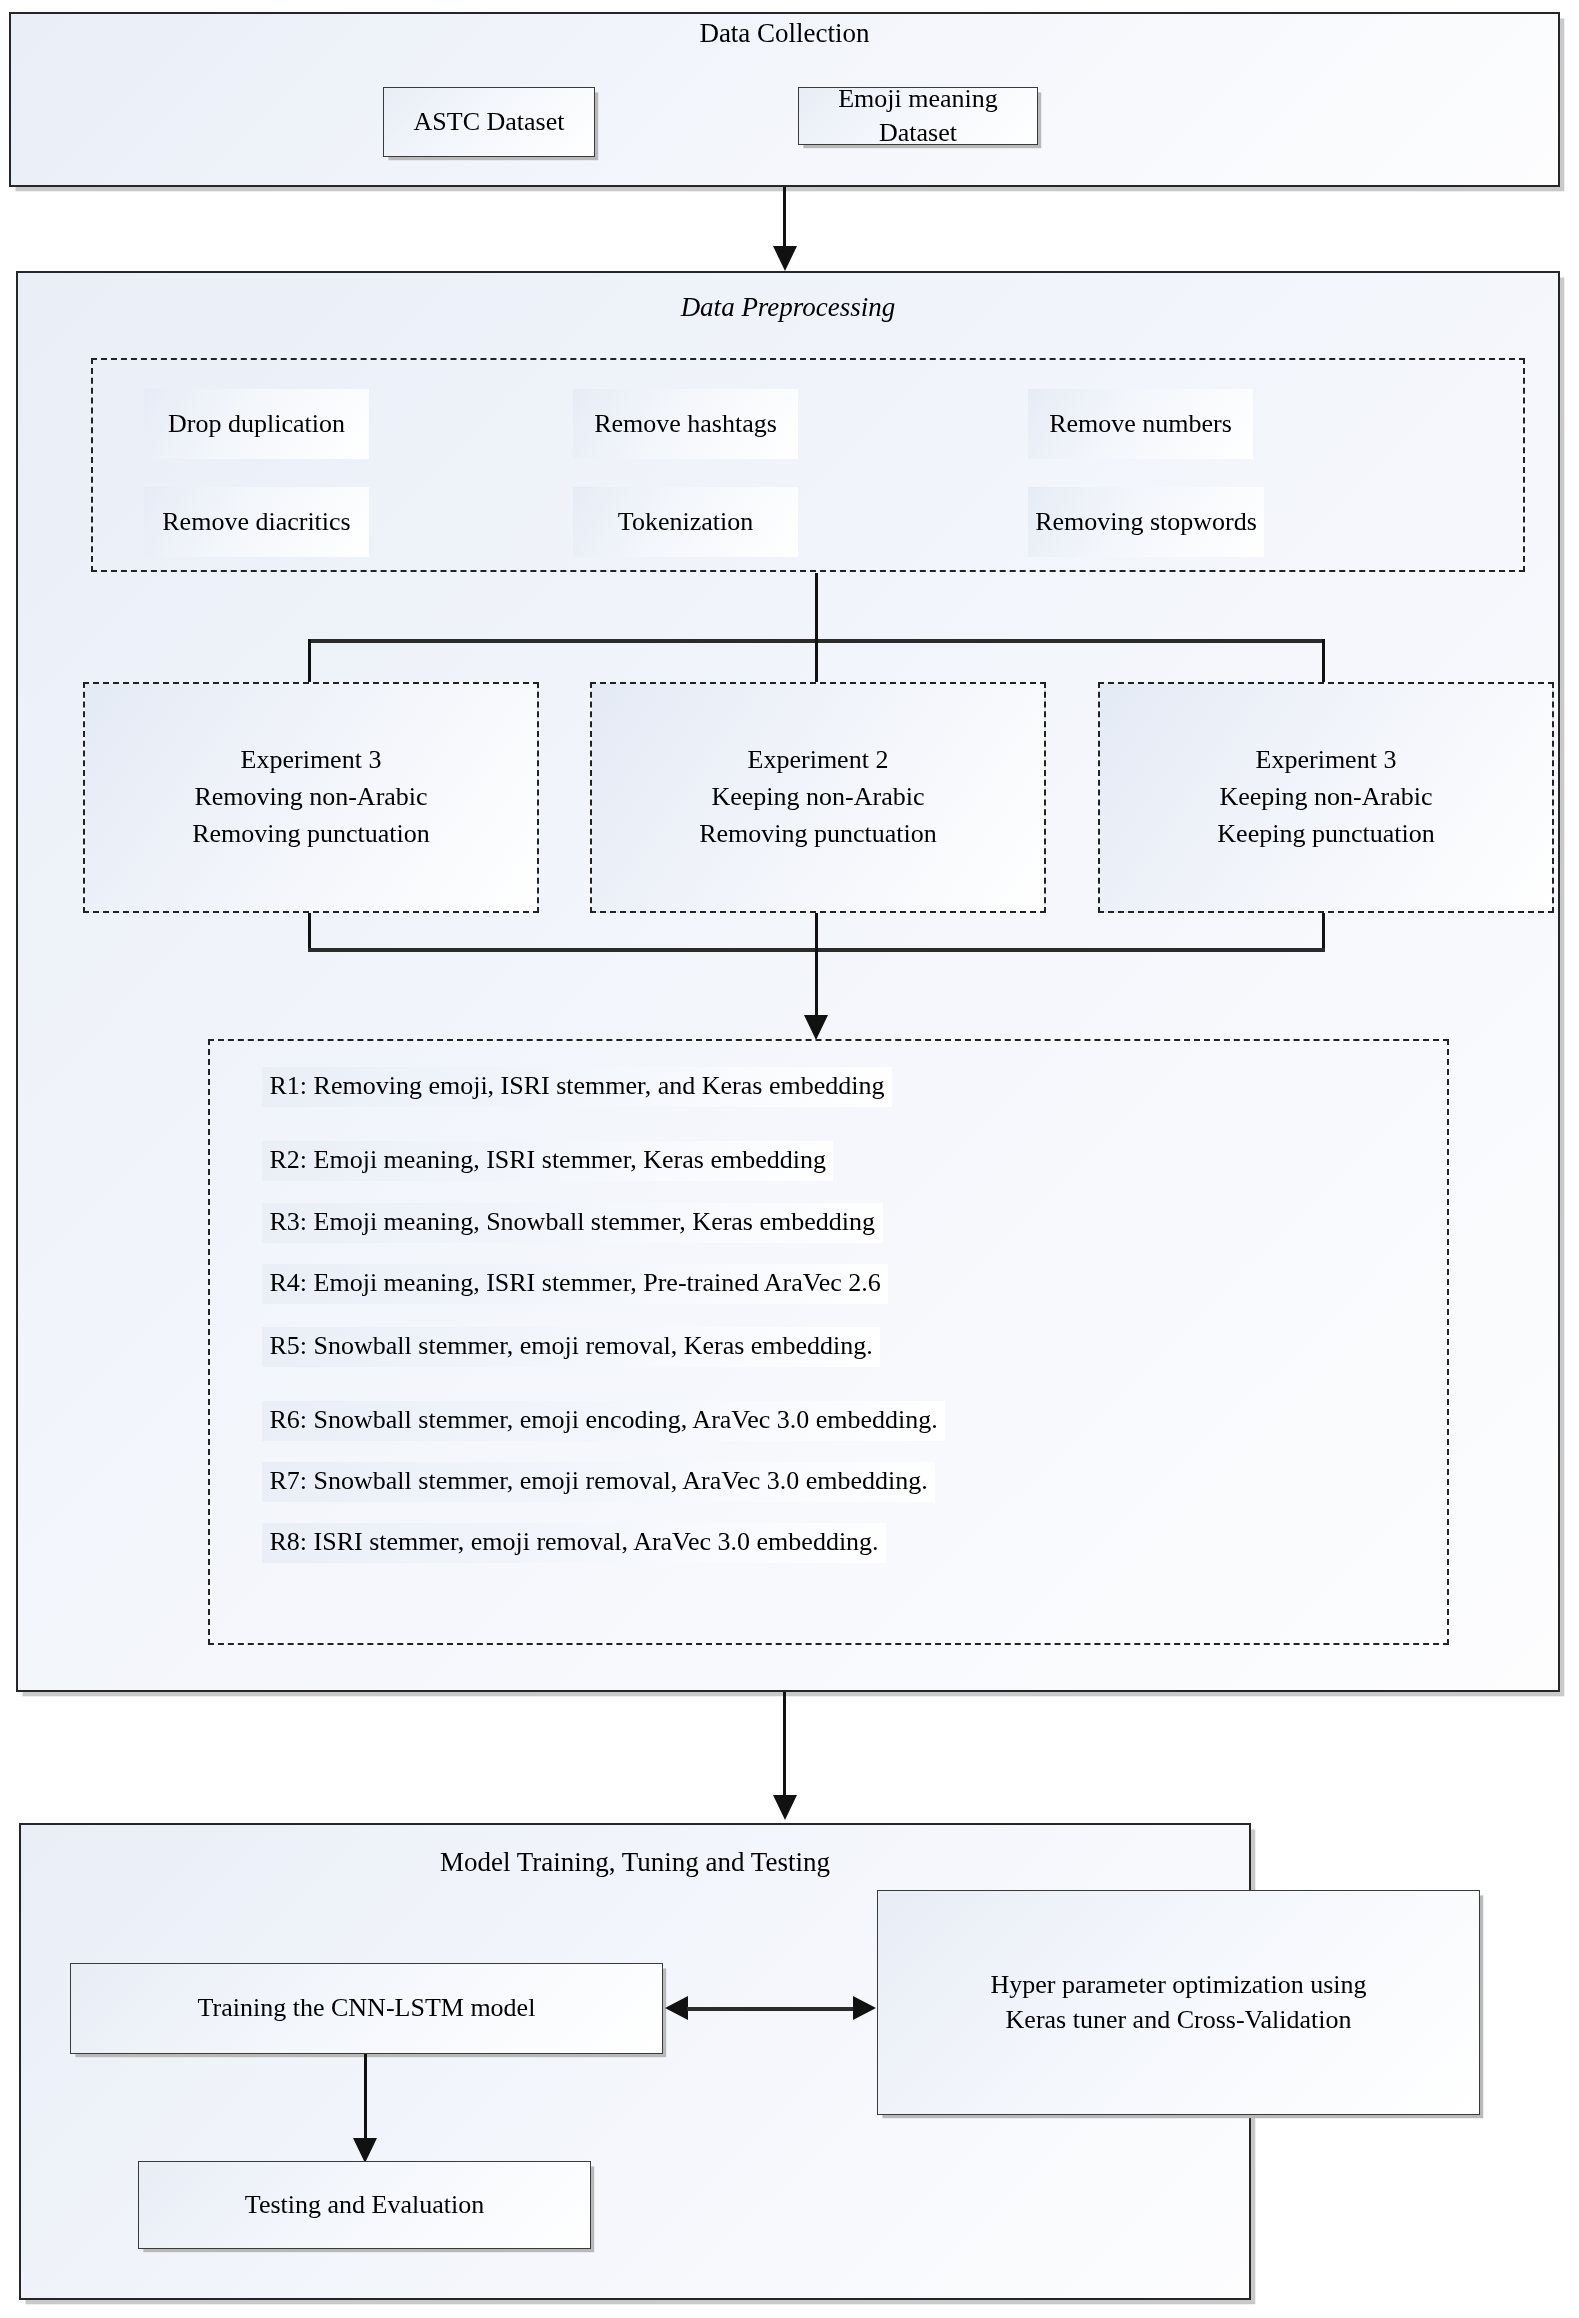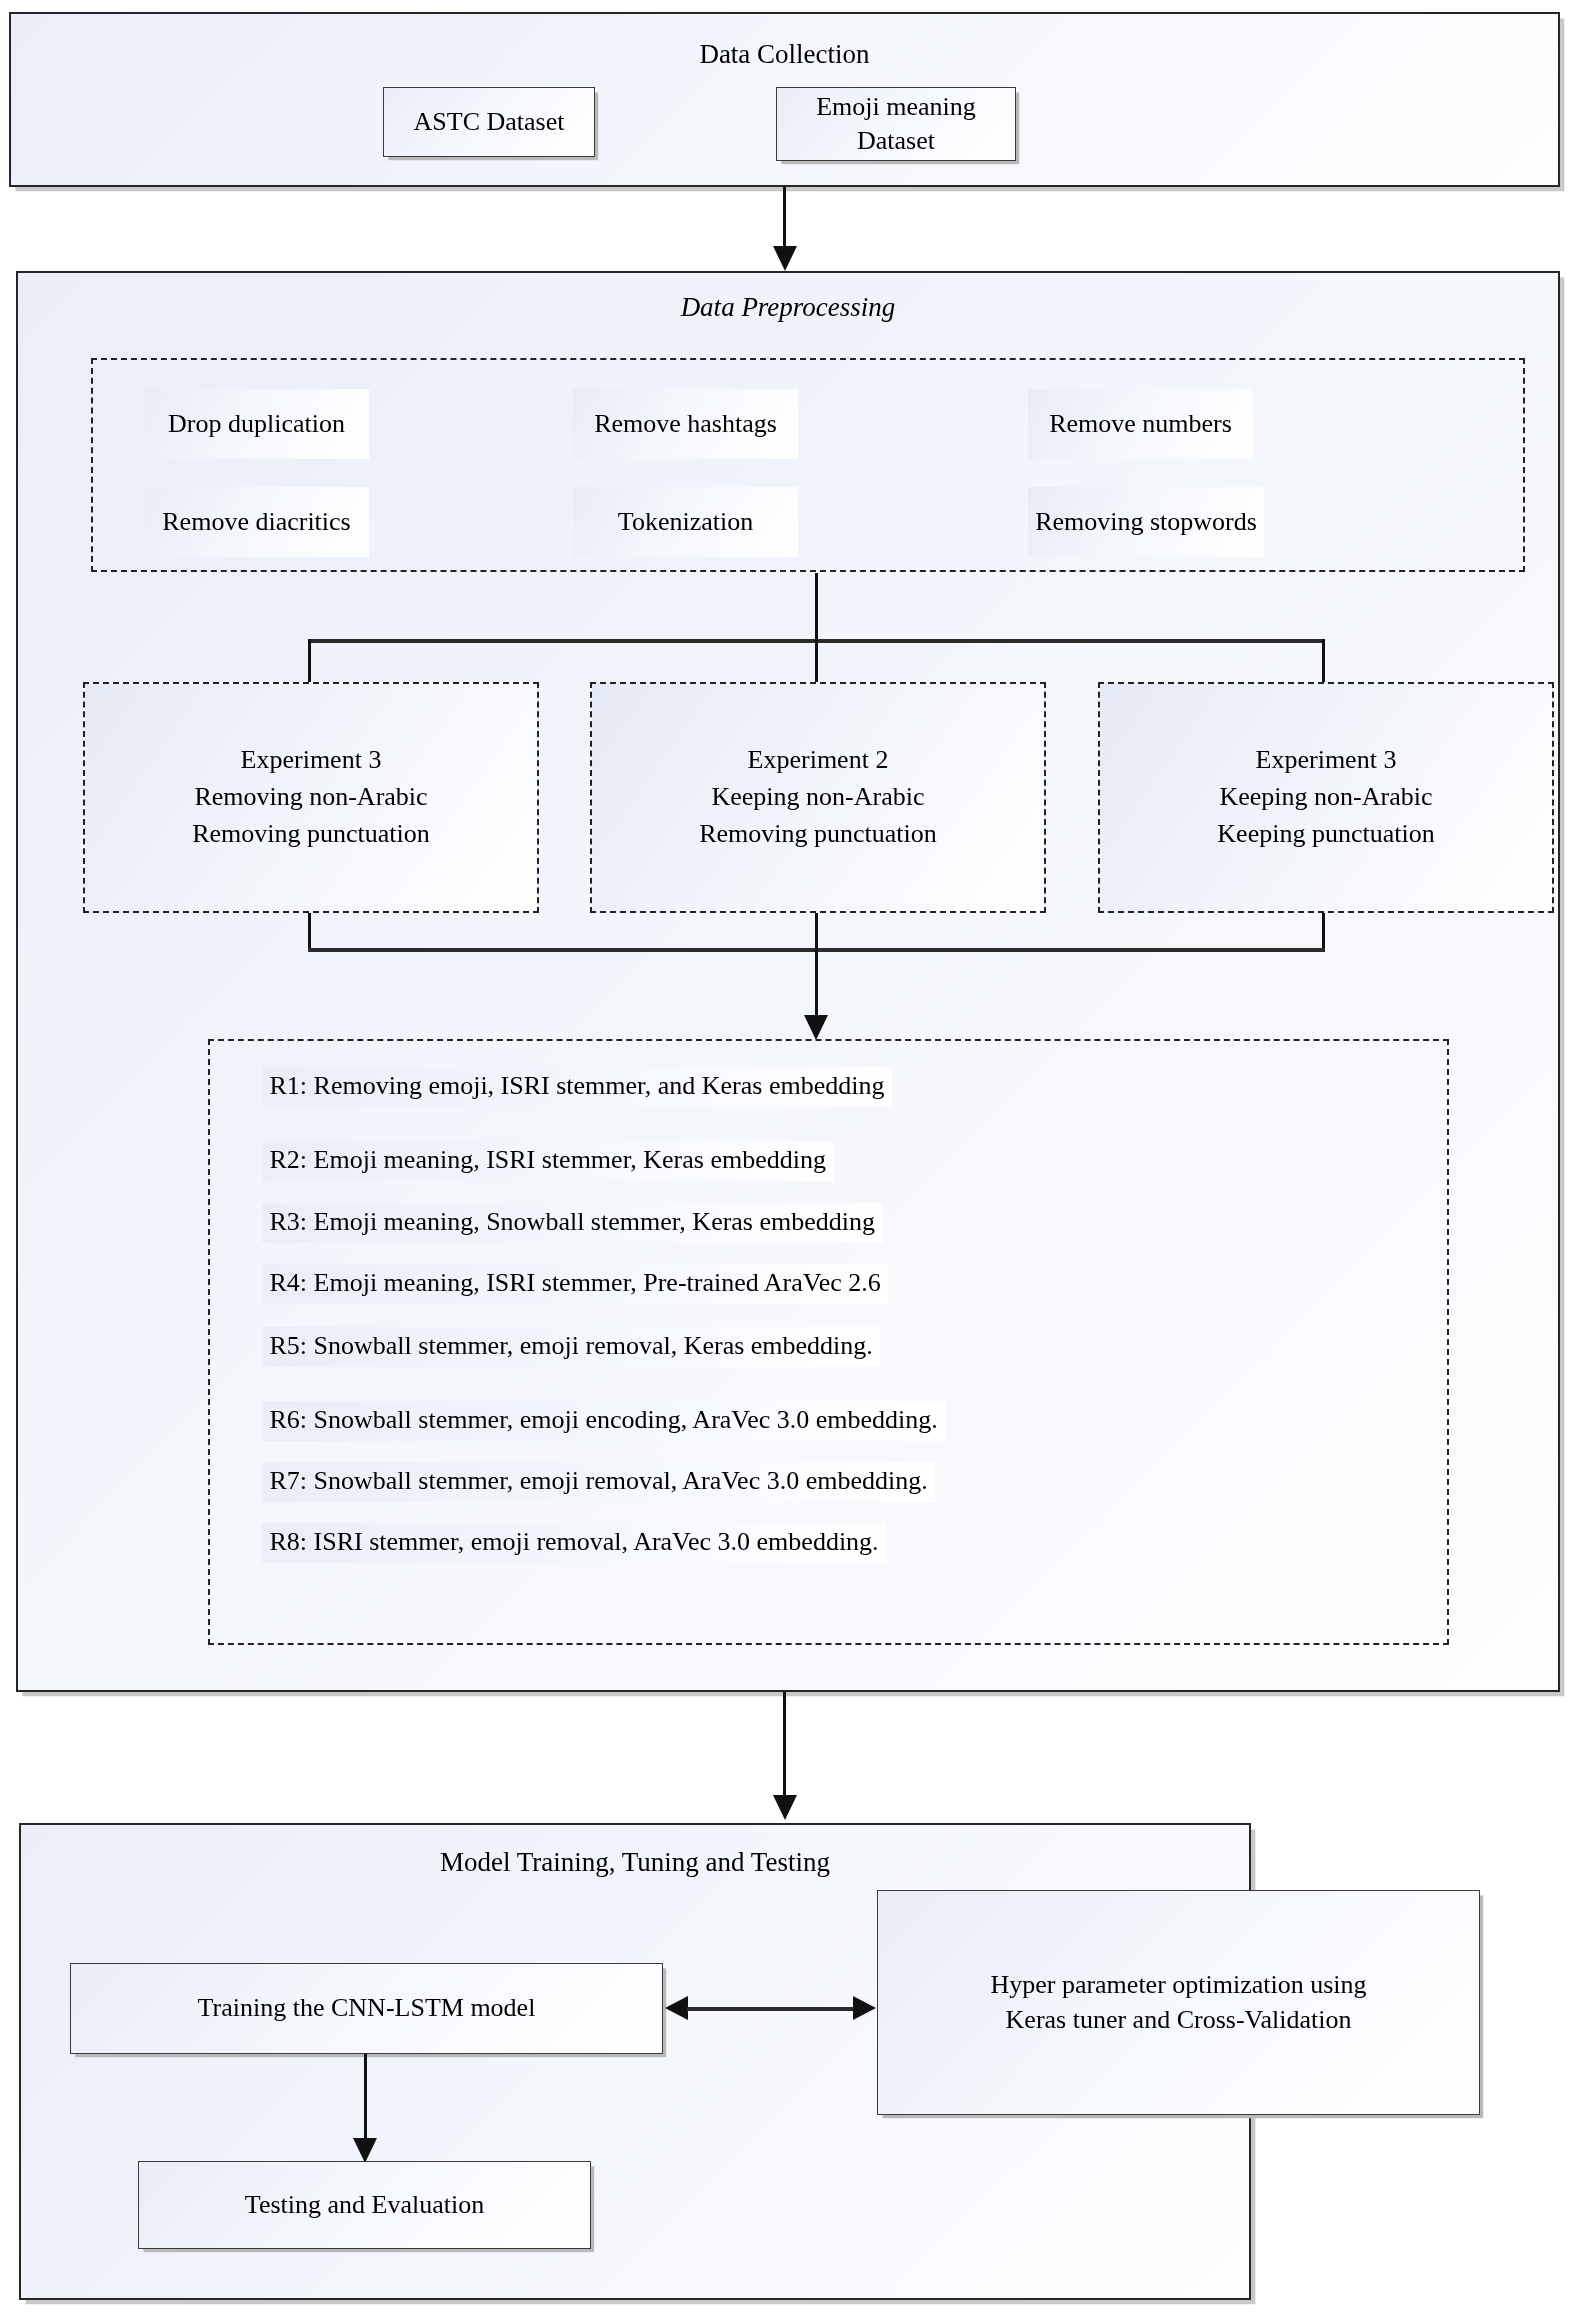--- a/index.html
+++ b/index.html
@@ -114,28 +114,28 @@
     border-bottom: 12.3px solid transparent;
     border-left: 23.6px solid #111111;
   }
 </style>
 </head>
 <body>
 
 <div id="canvas">
 
   <div class="abs stage" style="left:9px; top:11.8px; width:1551px; height:175px;">
-    <div class="stage-title" style="top:26px;">Data Collection</div>
+    <div class="stage-title" style="top:5px;">Data Collection</div>
   </div>
 
   <div class="abs node" style="left:383px; top:87px; width:212px; height:70px;">
     <span>ASTC Dataset</span>
   </div>
 
-  <div class="abs node" style="left:776px; top:87px; width:240px; height:74px;">
+  <div class="abs node" style="left:798px; top:87px; width:240px; height:58px;">
     <span>Emoji meaning Dataset</span>
   </div>
 
   <div class="abs vline" style="left:783px; top:187px; width:2.7px; height:62px;"></div>
   <div class="abs arrow-down" style="left:773px; top:246px;"></div>
 
   <div class="abs stage" style="left:16px; top:271px; width:1544px; height:1421px;">
     <div class="stage-title" style="top:20.4px;font-style:italic;">Data Preprocessing</div>
   </div>
 

